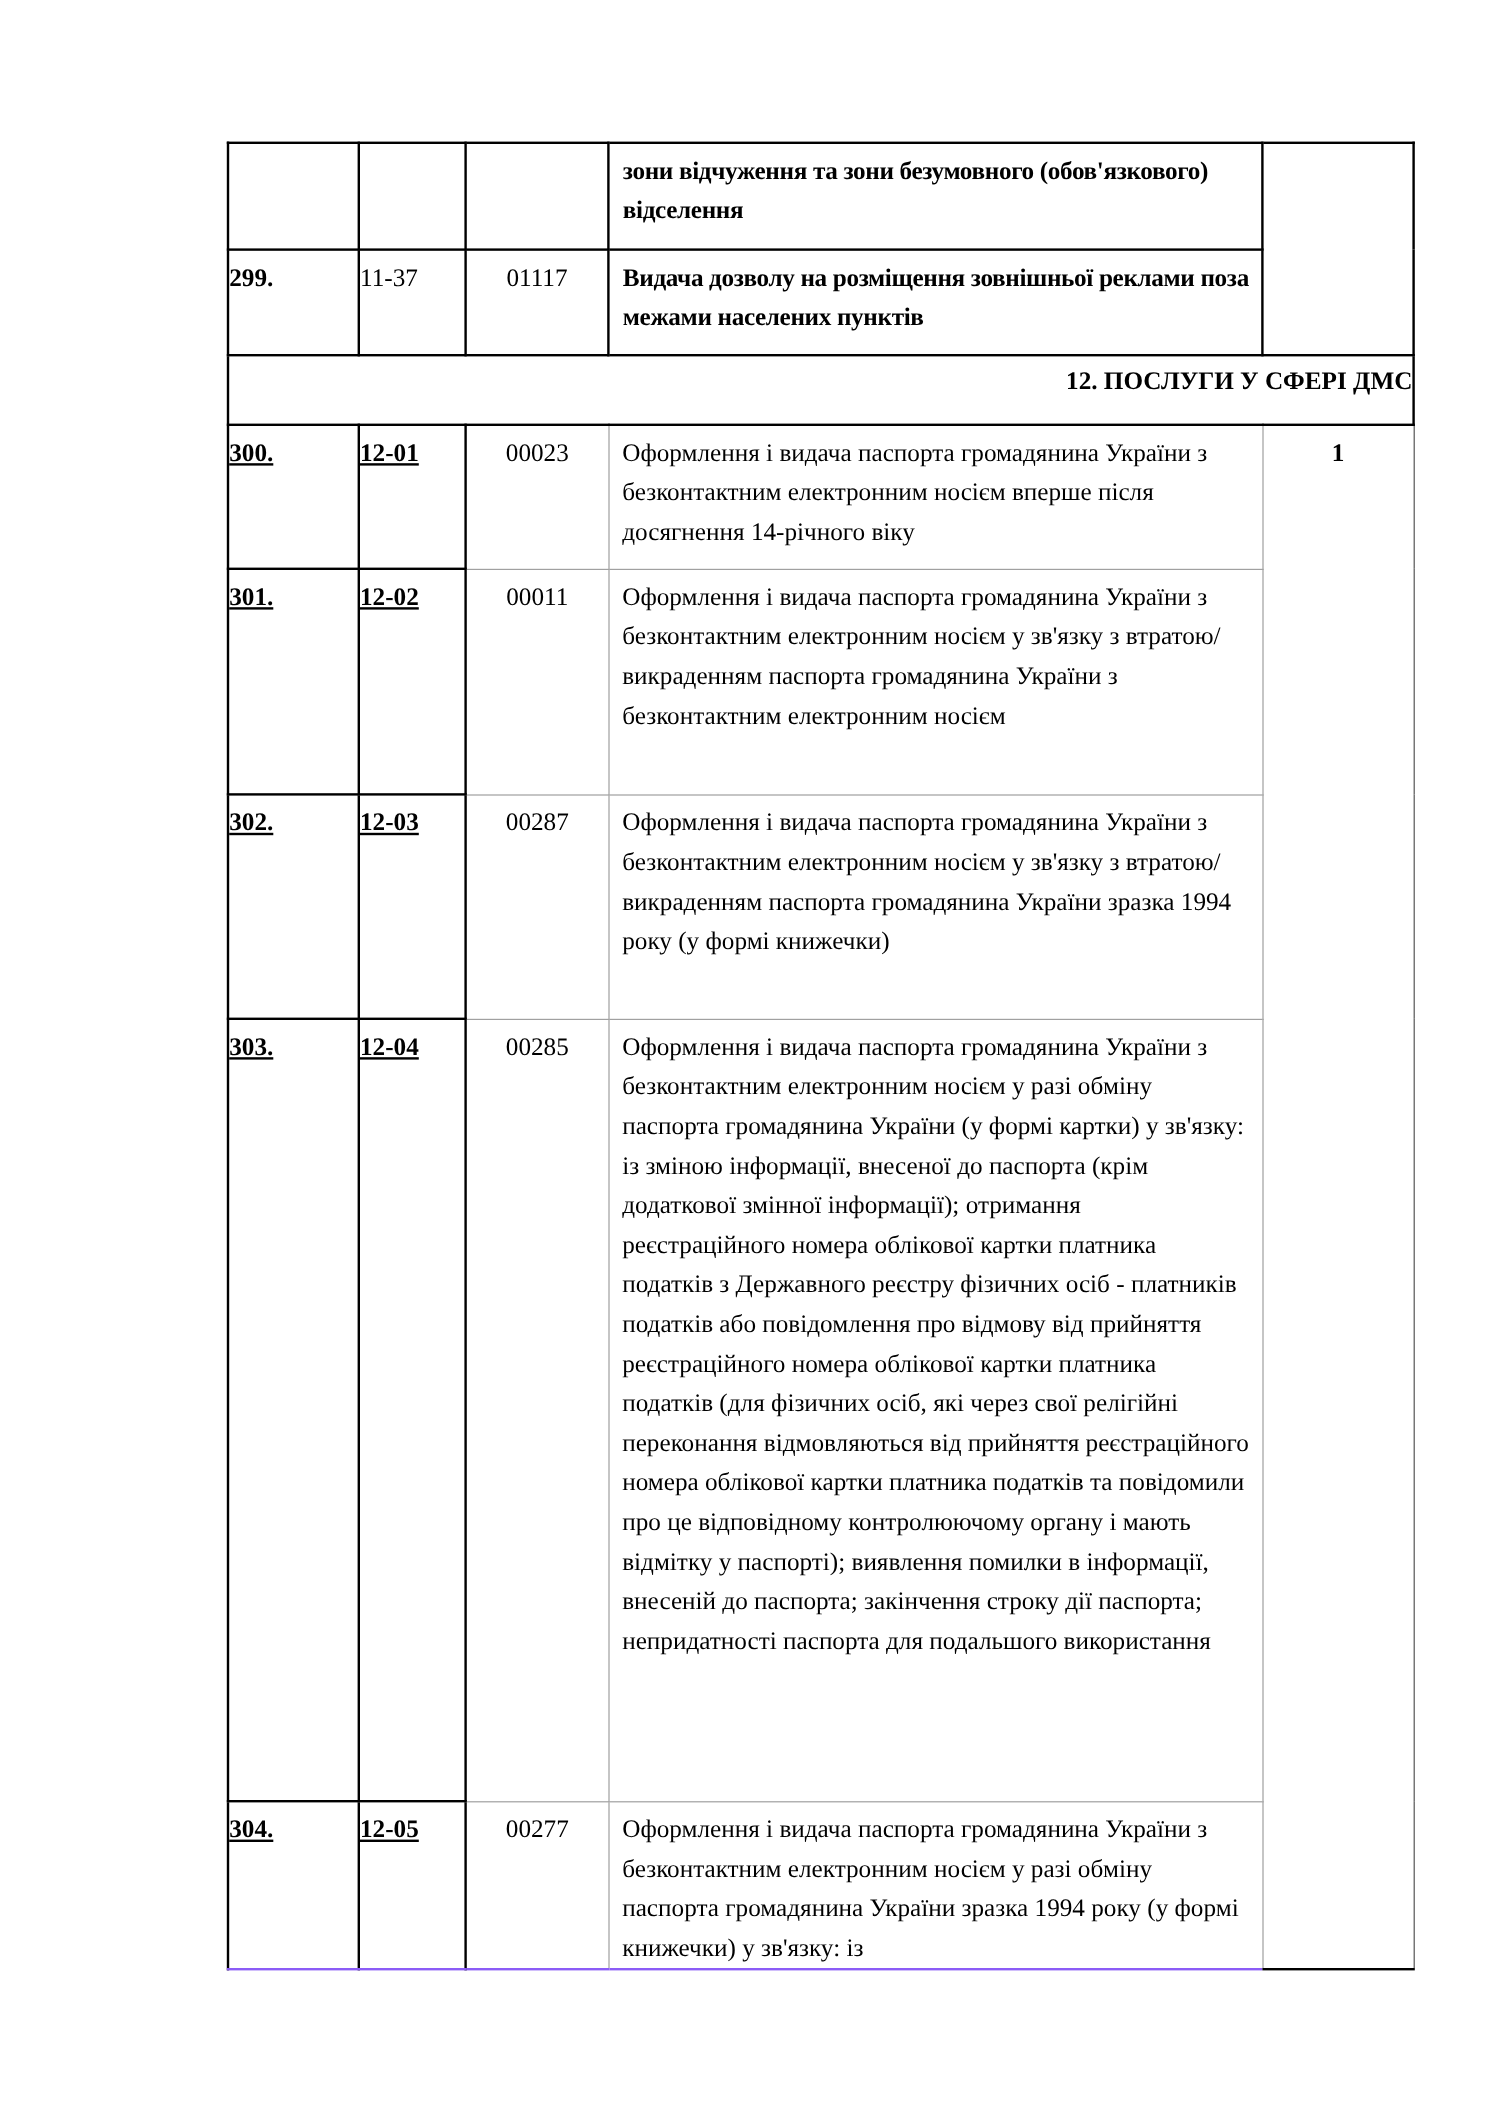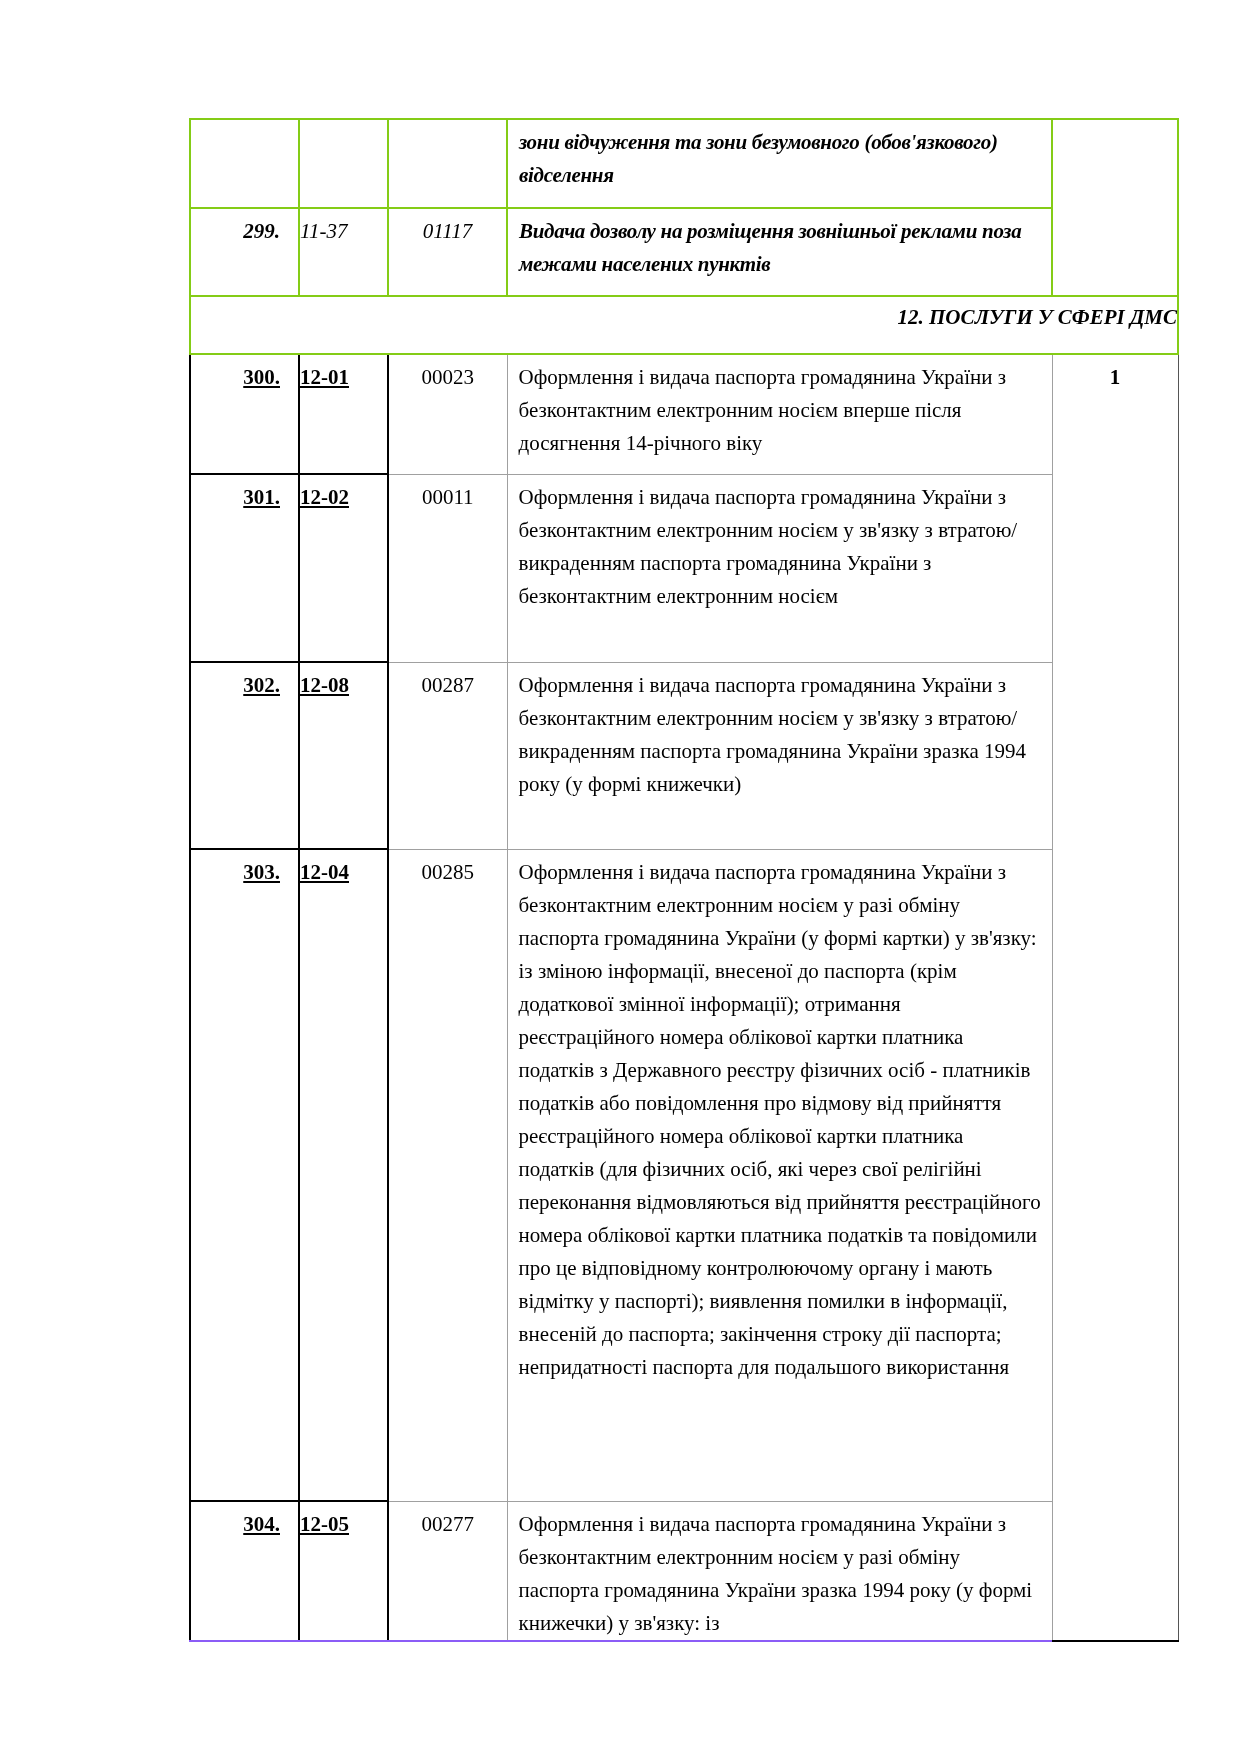--- a/index.html
+++ b/index.html
@@ -3,29 +3,29 @@
 <meta charset="utf-8">
 <style>
   html, body { margin: 0; padding: 0; background: #ffffff; }
   body { width: 1240px; height: 1754px; position: relative; overflow: hidden;
          font-family: "Liberation Serif", "DejaVu Serif", serif; color: #000; }
   #doc-table { position: absolute; left: 189px; top: 118px; width: 988px;
                border-collapse: collapse; table-layout: fixed; }
   #doc-table td { vertical-align: top; padding: 0; font-size: 21px; line-height: 33px; }
   col.c1 { width: 109px; } col.c2 { width: 89px; } col.c3 { width: 119px; }
   col.c4 { width: 545px; } col.c5 { width: 126px; }
-  .num { text-align: right; padding-right: 18px !important; font-weight: bold; padding-top: 6px !important; }
+  .num { padding-right: 18px !important; font-weight: bold; padding-top: 6px !important; }
   .code { text-align: left; font-weight: bold; padding-top: 6px !important; }
   .id { text-align: center; padding-top: 6px !important; margin-top: 17px; }
   .desc { padding: 6px 10px 0 11px !important; }
   .bold-desc { font-weight: bold; font-size: 20px; letter-spacing: -0.3px; }
   .section { text-align: right; font-weight: bold; font-size: 21px; padding-top: 4px !important; }
   .side { text-align: center; font-weight: bold; padding-top: 6px !important; }
   
-  tr.top td { border: 2px solid #84cc16; font-style: italic; }
+  tr.top td { border: 2px solid #000000; }
   
   tr.svc td.c1, tr.svc td.c2 { border: 2px solid #000; text-decoration: underline; }
   tr.svc td.c3, tr.svc td.c4 { border: 1px solid #a0a0a0; }
   tr.svc.first td.c3, tr.svc.first td.c4 { border-top: 2px solid #000; }
   tr.svc.last td { border-bottom: 2px solid #8b5cf6; }
   td.side-cell { border: 1px solid #a0a0a0; border-top: 2px solid #000; border-bottom: 2px solid #000; border-right: 1px solid #555; }
 </style>
 </head>
 <body>
 
@@ -62,21 +62,21 @@
     <td rowspan="5" class="side side-cell">1</td>
   </tr>
   <tr class="svc" style="height:188px">
     <td class="c1 num">301.</td>
     <td class="c2 code">12-02</td>
     <td class="c3 id">00011</td>
     <td class="c4 desc">Оформлення і видача паспорта громадянина України з безконтактним електронним носієм у зв'язку з втратою/викраденням паспорта громадянина України з безконтактним електронним носієм</td>
   </tr>
   <tr class="svc" style="height:187px">
     <td class="c1 num">302.</td>
-    <td class="c2 code">12-08</td>
+    <td class="c2 code">12-03</td>
     <td class="c3 id">00287</td>
     <td class="c4 desc">Оформлення і видача паспорта громадянина України з безконтактним електронним носієм у зв'язку з втратою/викраденням паспорта громадянина України зразка 1994 року (у формі книжечки)</td>
   </tr>
   <tr class="svc" style="height:652px">
     <td class="c1 num">303.</td>
     <td class="c2 code">12-04</td>
     <td class="c3 id">00285</td>
     <td class="c4 desc">Оформлення і видача паспорта громадянина України з безконтактним електронним носієм у разі обміну паспорта громадянина України (у формі картки) у зв'язку: із зміною інформації, внесеної до паспорта (крім додаткової змінної інформації); отримання реєстраційного номера облікової картки платника податків з Державного реєстру фізичних осіб - платників податків або повідомлення про відмову від прийняття реєстраційного номера облікової картки платника податків (для фізичних осіб, які через свої релігійні переконання відмовляються від прийняття реєстраційного номера облікової картки платника податків та повідомили про це відповідному контролюючому органу і мають відмітку у паспорті); виявлення помилки в інформації, внесеній до паспорта; закінчення строку дії паспорта; непридатності паспорта для подальшого використання</td>
   </tr>
   <tr class="svc last" style="height:132px">

